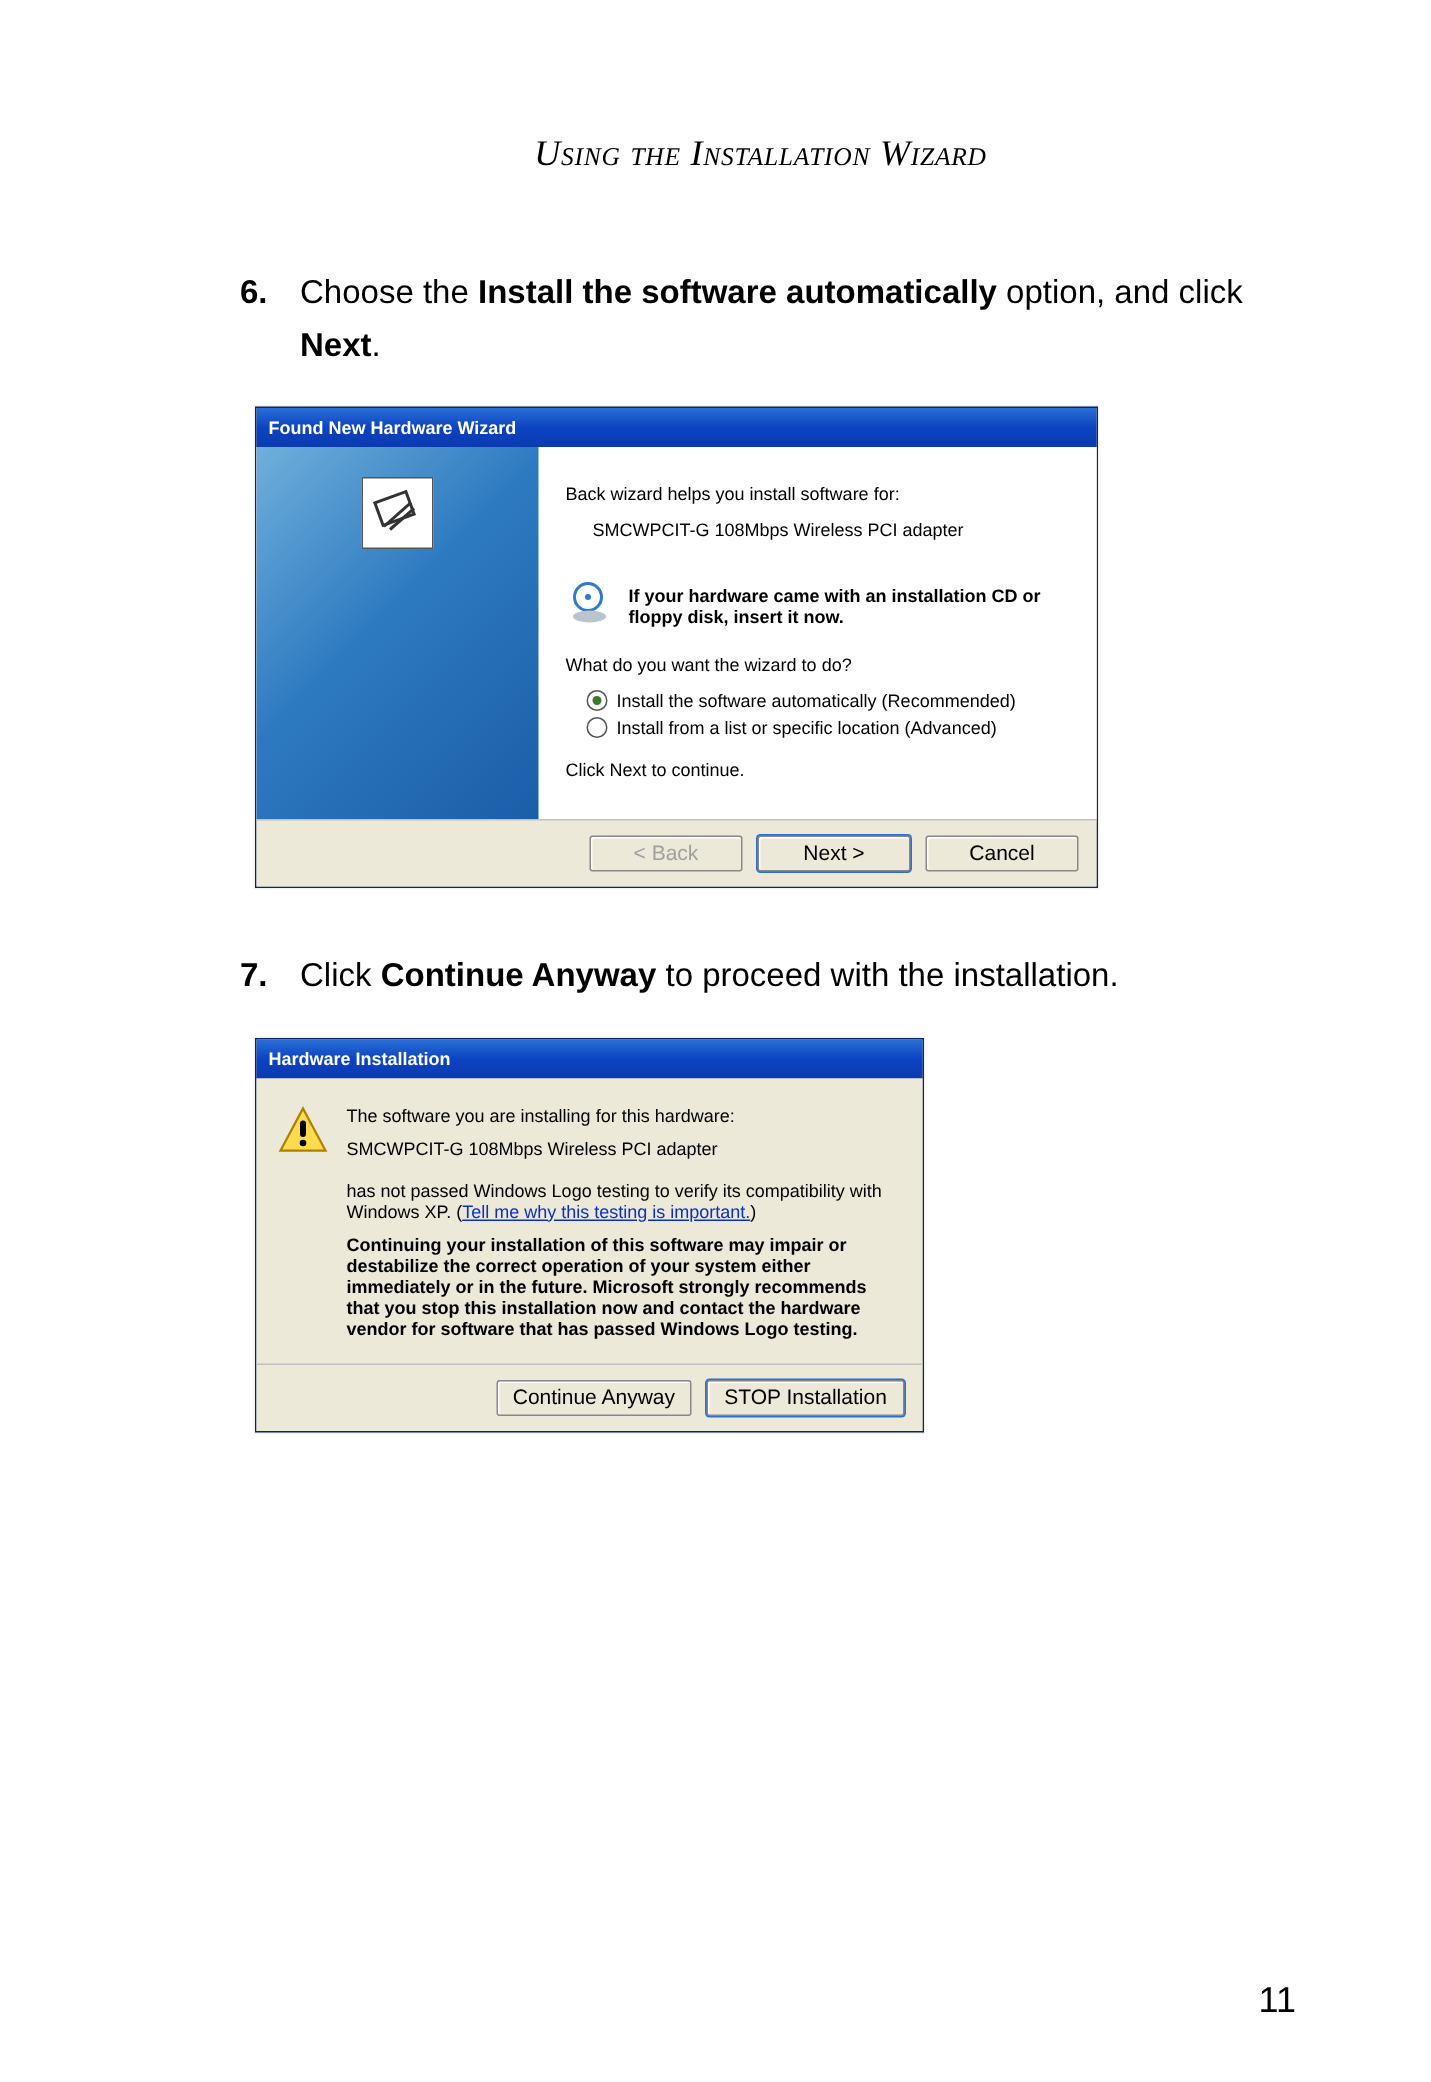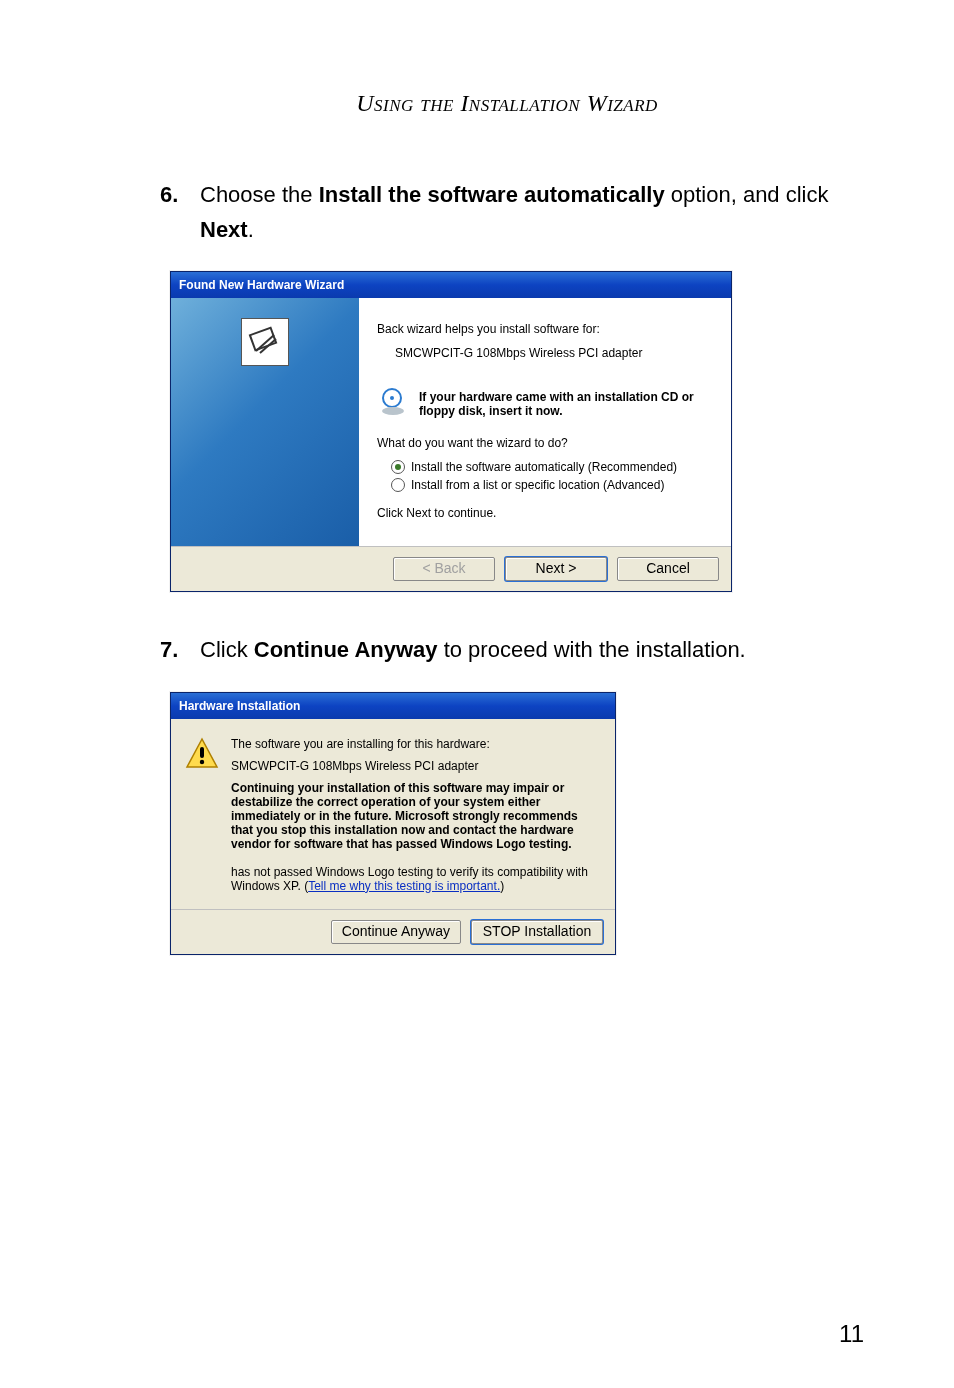--- a/index.html
+++ b/index.html
@@ -268,24 +268,24 @@
       <div class="warn-icon">
         <svg viewBox="0 0 34 34">
           <polygon points="17,2 32,30 2,30" fill="#ffdb4d" stroke="#b08000" stroke-width="1.5"></polygon>
           <rect x="15" y="10" width="4" height="11" rx="2" fill="#000"></rect>
           <circle cx="17" cy="25" r="2.2" fill="#000"></circle>
         </svg>
       </div>
       <div class="msg">
         <p>The software you are installing for this hardware:</p>
         <p>SMCWPCIT-G 108Mbps Wireless PCI adapter</p>
-        <p style="font-weight:700; margin-top:8px;">Continuing your installation of this software may impair or destabilize the correct operation of your system either immediately or in the future. Microsoft strongly recommends that you stop this installation now and contact the hardware vendor for software that has passed Windows Logo testing.</p>
         <p style="margin-top:14px;">
           <span>has not passed Windows Logo testing to verify its compatibility with Windows XP. (</span><span class="link">Tell me why this testing is important.</span><span>)</span>
         </p>
+        <p style="font-weight:700; margin-top:8px;">Continuing your installation of this software may impair or destabilize the correct operation of your system either immediately or in the future. Microsoft strongly recommends that you stop this installation now and contact the hardware vendor for software that has passed Windows Logo testing.</p>
       </div>
     </div>
     <div class="buttons">
       <div class="btn">Continue Anyway</div>
       <div class="btn default" style="min-width:110px;">STOP Installation</div>
     </div>
   </div>
 
   <div class="pagenum">11</div>
 </div>

